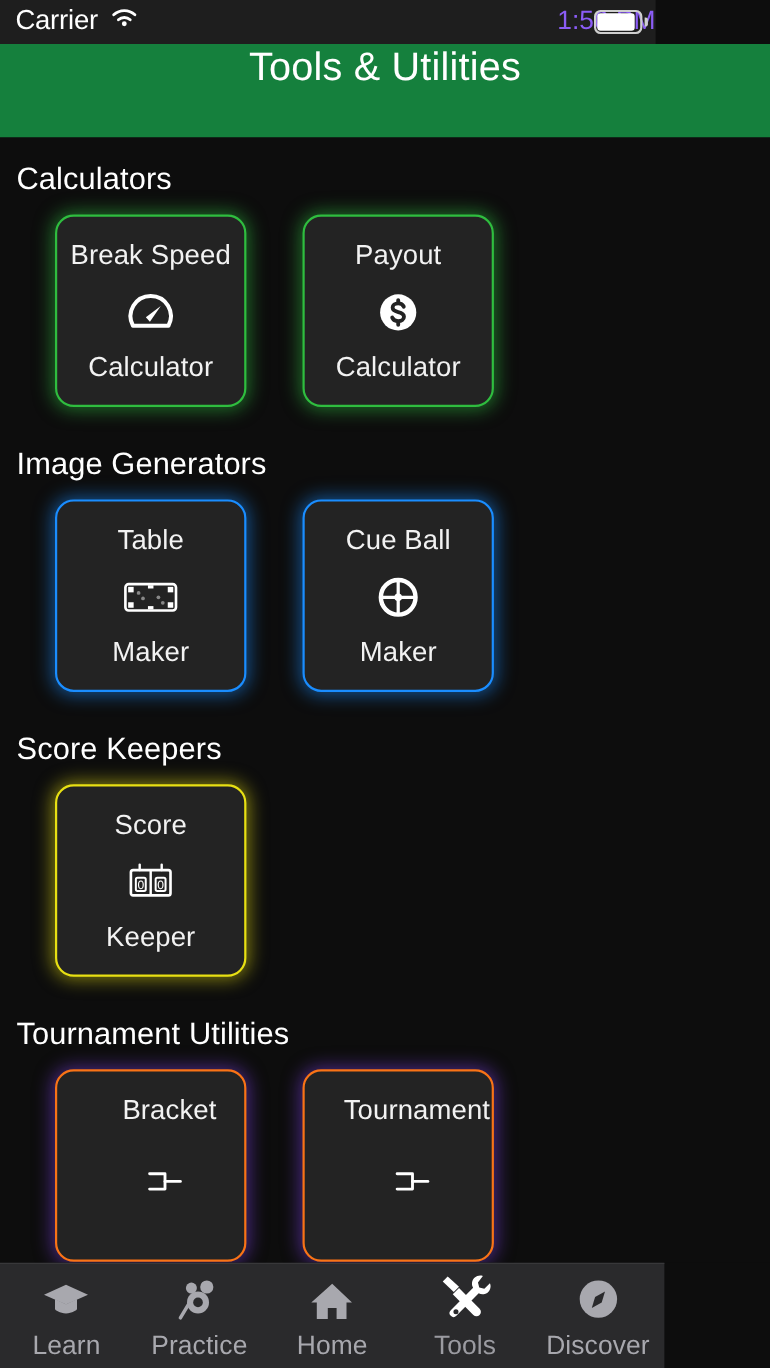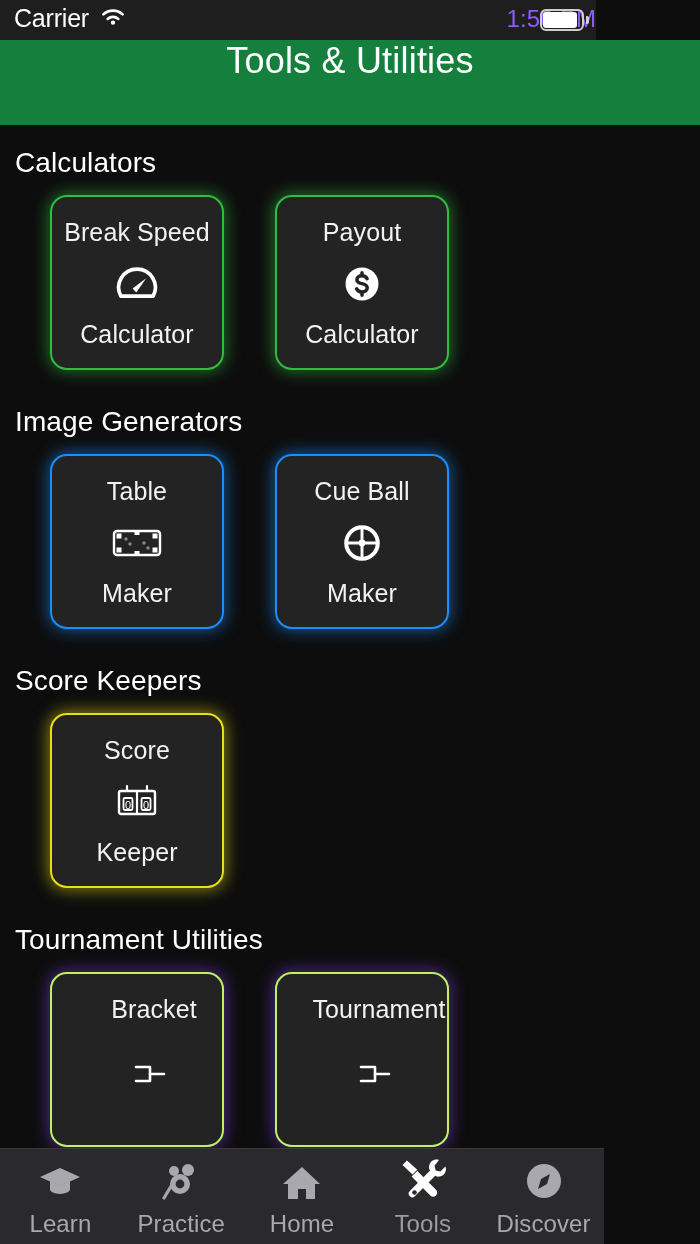--- a/index.html
+++ b/index.html
@@ -68,21 +68,21 @@
     padding:22px 6px 20px 6px;
   }
   .card .c-top,.card .c-bot{
     font-size:25px; color:#f2f2f2; text-align:center; line-height:1.1; letter-spacing:0.1px;
   }
   .card .c-ico{ display:flex; align-items:center; justify-content:center; height:44px; }
 
   .card.green { border:2px solid #2fbd3f; box-shadow:0 0 16px 2px rgba(47,189,63,.55); }
   .card.blue  { border:2px solid #1a8dff; box-shadow:0 0 16px 2px rgba(26,141,255,.55); }
   .card.yellow{ border:2px solid #e8e013; box-shadow:0 0 16px 2px rgba(232,224,19,.55); }
-  .card.purple{ border:2px solid #bef264; box-shadow:0 0 16px 2px rgba(123,63,228,.55);padding-left:40px; }
+  .card.purple{ border:2px solid #f97316; box-shadow:0 0 16px 2px rgba(123,63,228,.55);padding-left:40px; }
 
   
   .tabbar{
     position:absolute; left:0; bottom:0; width:604px; height:96px;
     background:#2a2a2c; display:flex; align-items:center;
     border-top:1px solid #3a3a3c;
   }
   .tab{ flex:1; display:flex; flex-direction:column; align-items:center; gap:8px; }
   .tab .t-ico{ height:46px; display:flex; align-items:flex-end; justify-content:center; }
   .tab .t-lbl{ font-size:24px; color:#a8a8ae; letter-spacing:0.1px; }

